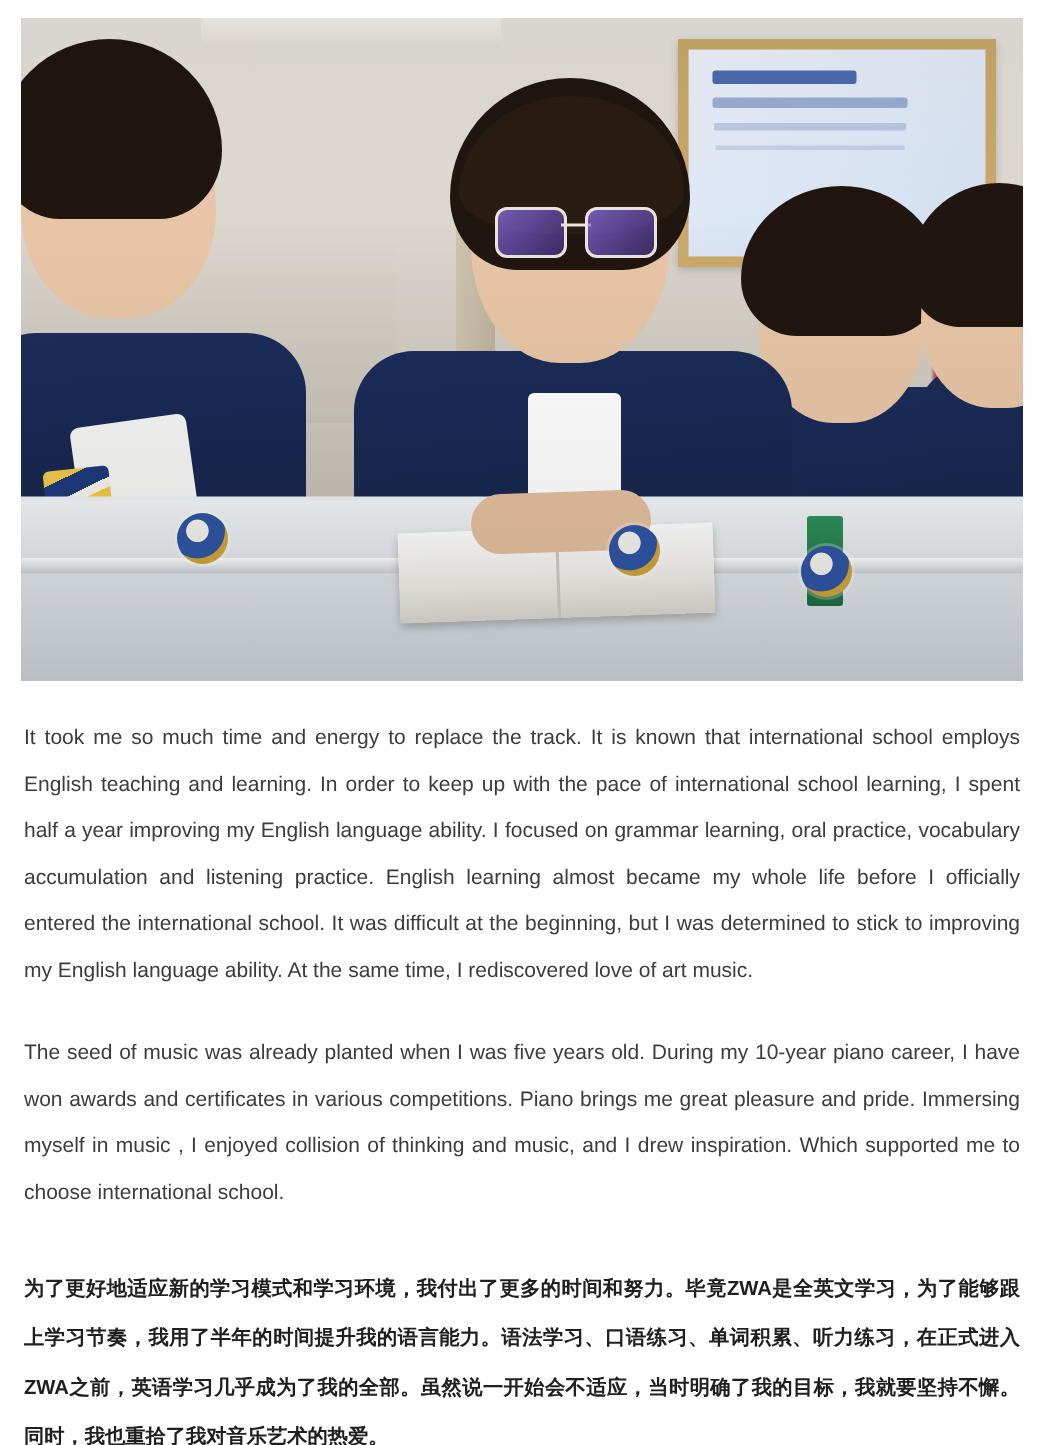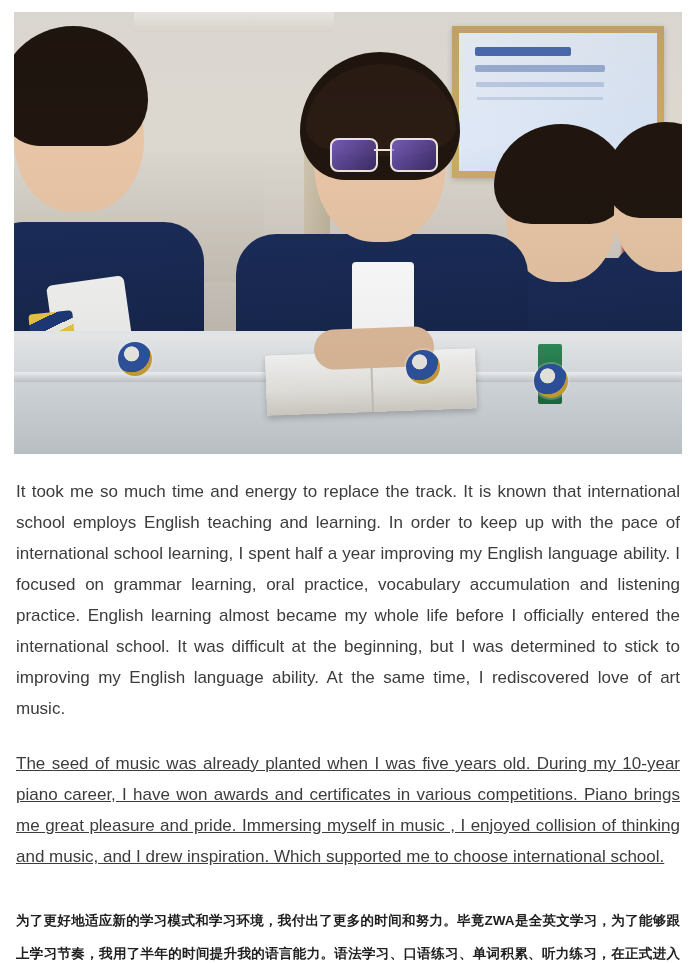--- a/index.html
+++ b/index.html
@@ -201,27 +201,27 @@
   .photo-shade {
     position:absolute; inset:0;
     background: linear-gradient(180deg, rgba(0,0,0,.06), rgba(0,0,0,0) 30%, rgba(0,0,0,.10));
     pointer-events:none;
   }
 
   
   .body-text {
     margin: 0;
     padding: 0;
-    font-size: 17px;
+    font-size: 14px;
     line-height: 31px;
     color: #3c3c3c;
     text-align: justify;
   }
   .p-en { margin-top: 22px; }
-  .p-en + .p-en { margin-top: 24px; text-decoration: underline; }
+  .p-en + .p-en { margin-top: 24px; }
   .p-cn {
     margin-top: 32px;
     font-size: 13.5px;
     line-height: 33px;
     color: #1f1f1f;
     font-weight: bold;
     text-align: justify;
   }
   .content { padding: 0 2px; }
 </style>

